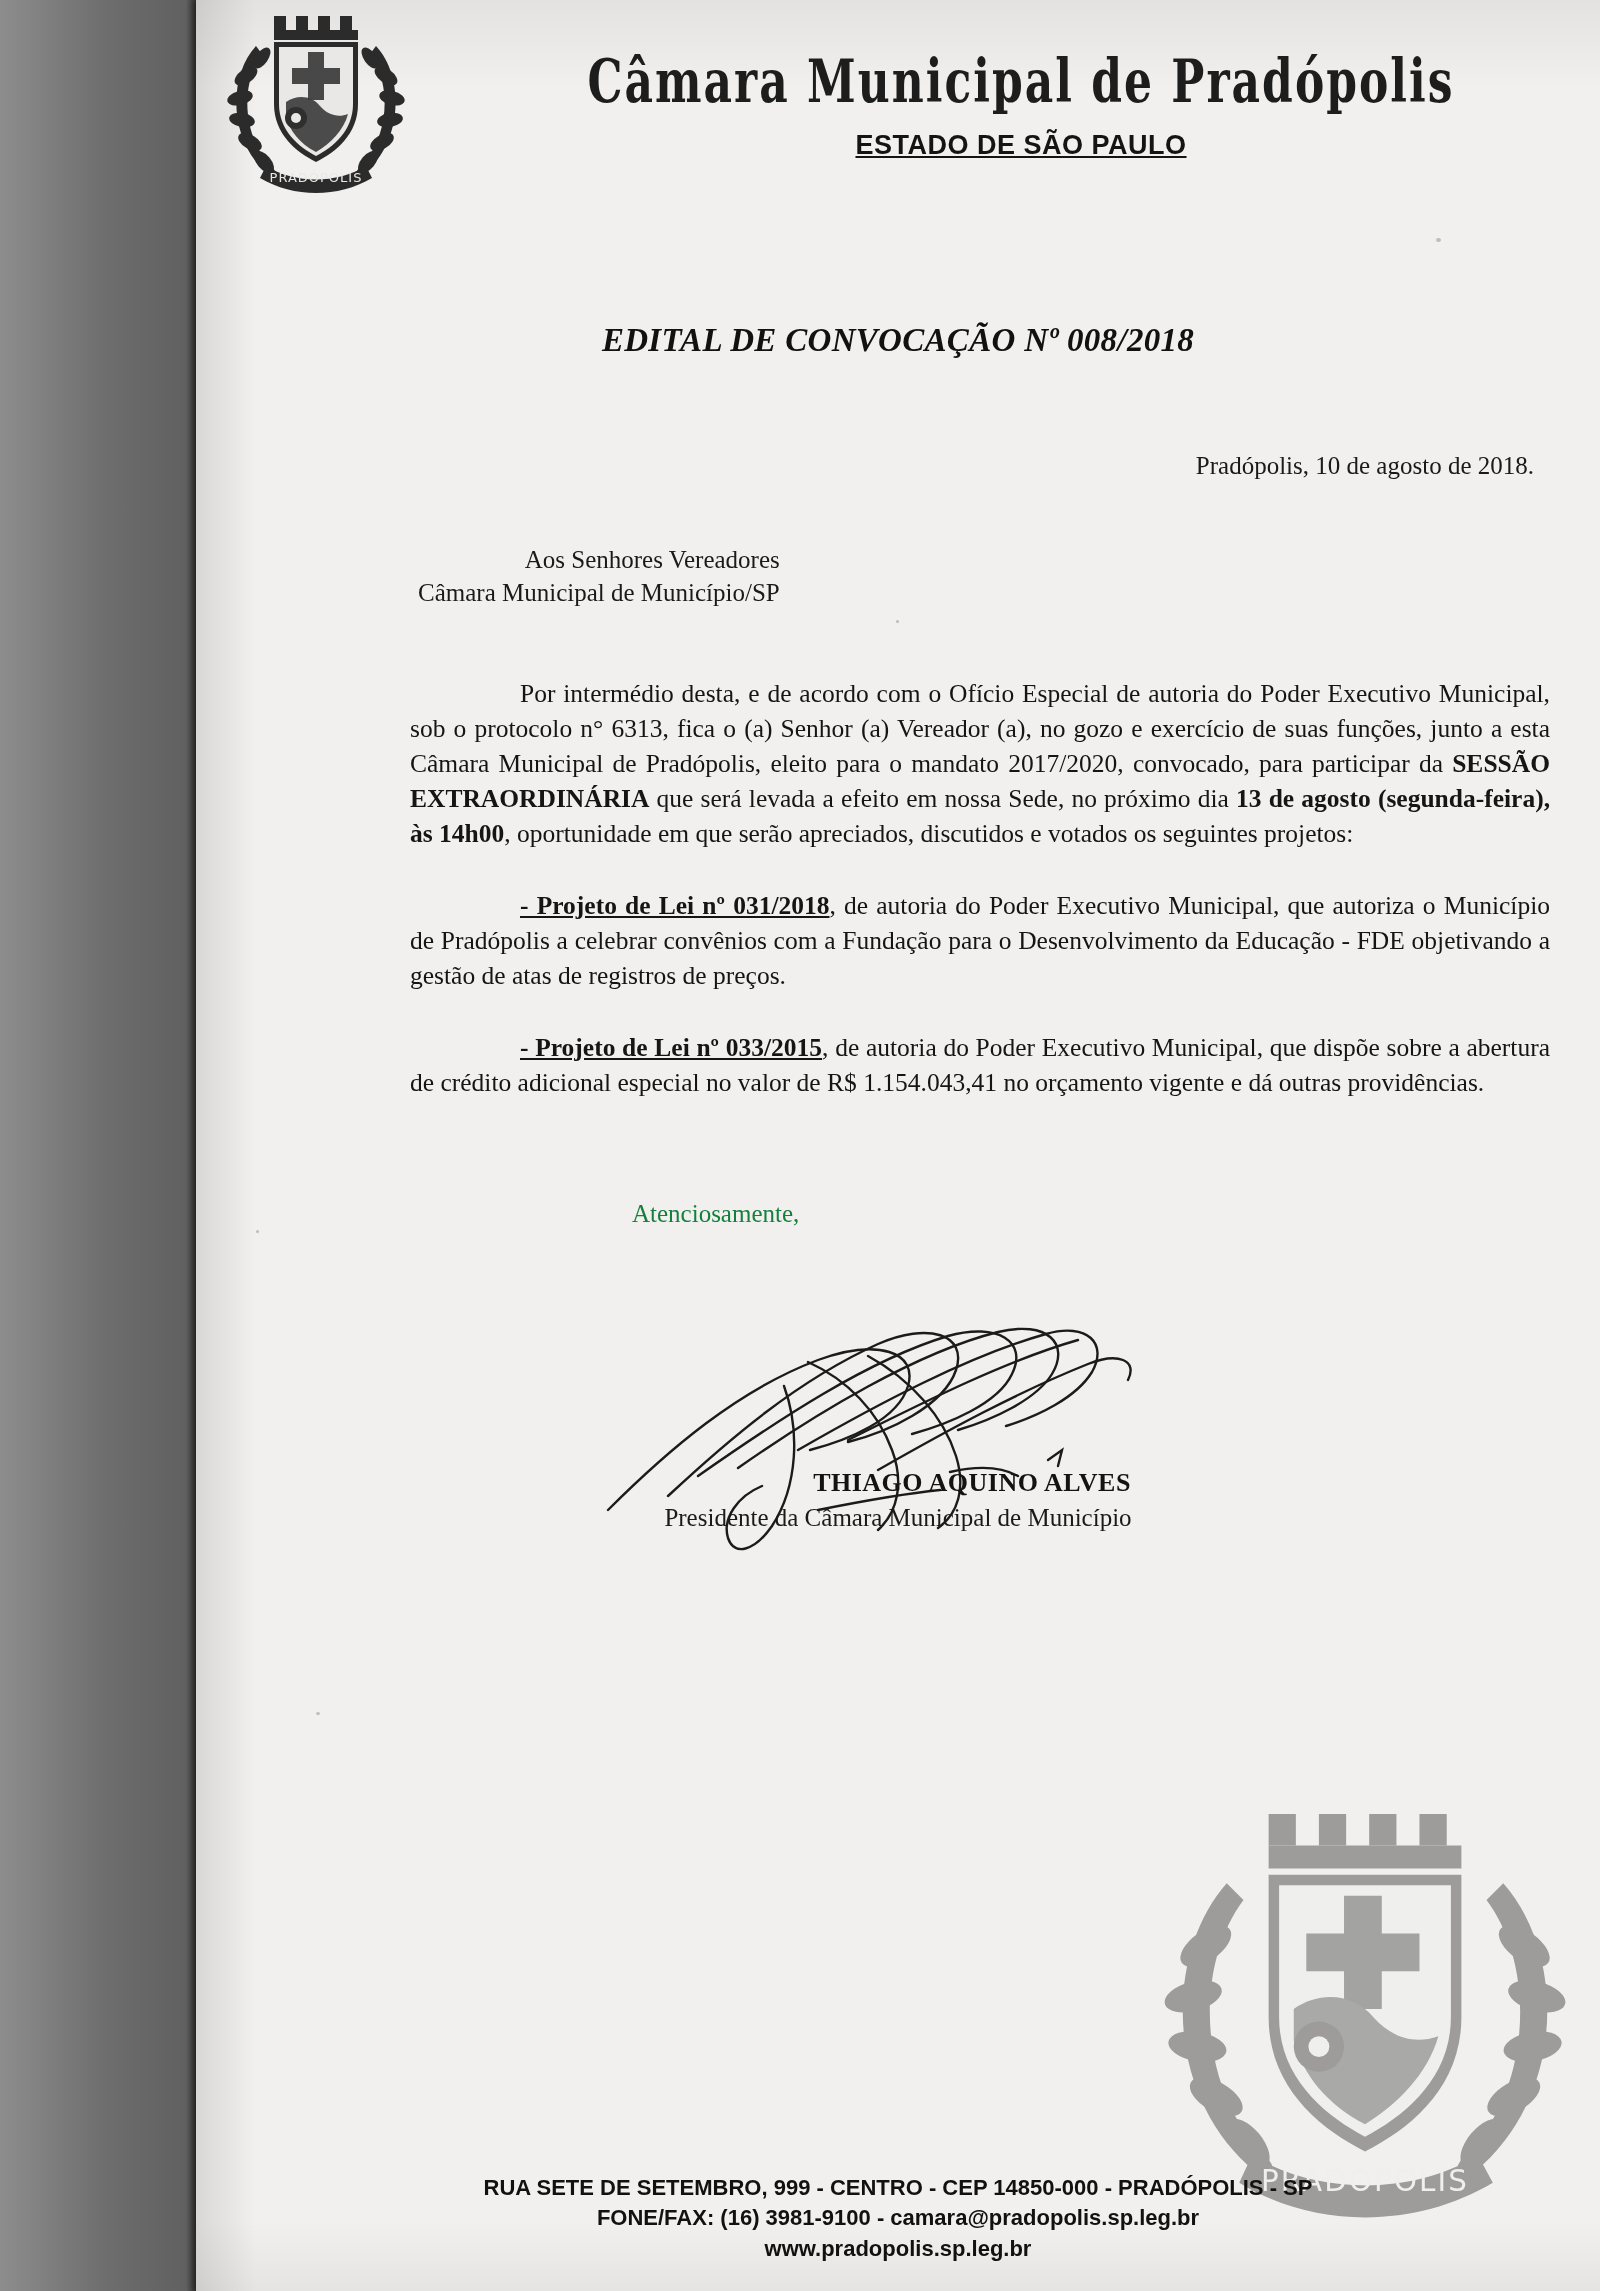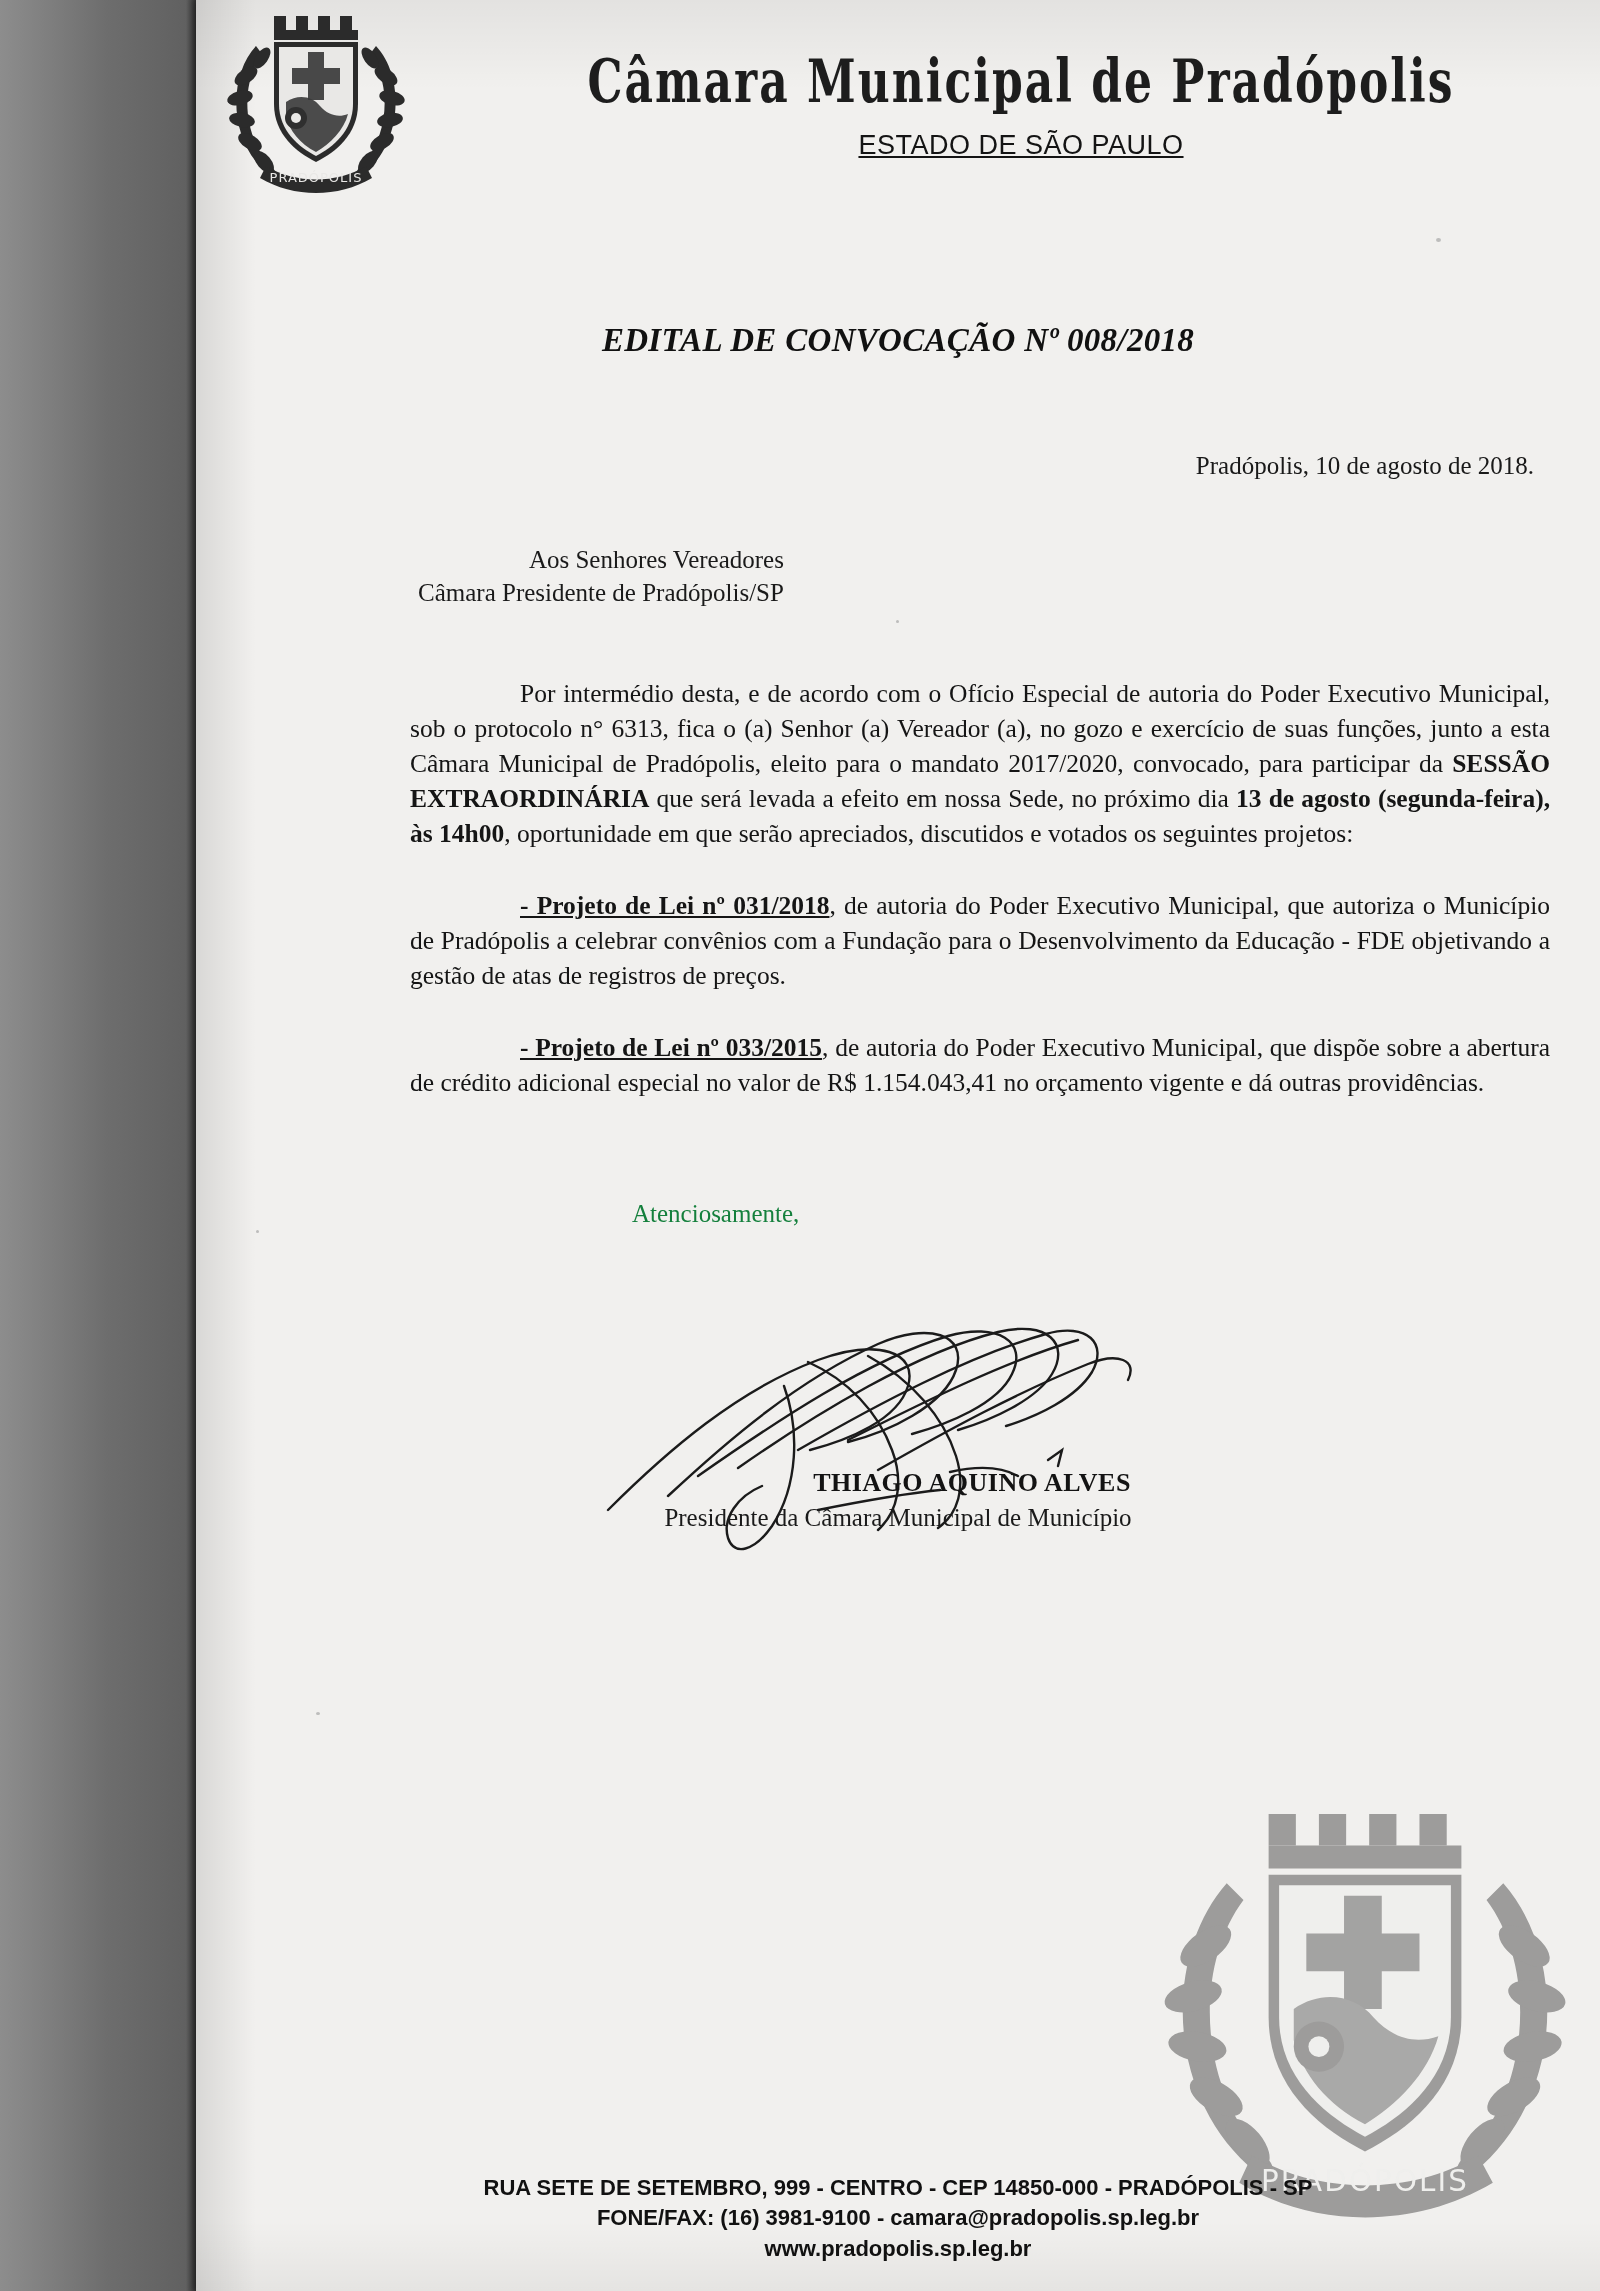--- a/index.html
+++ b/index.html
@@ -81,21 +81,21 @@
     letter-spacing: 2px;
     color: #1d1d1d;
     white-space: nowrap;
     transform: scaleY(1.35);
     transform-origin: center top;
     line-height: 1;
   }
   .estado {
     margin-top: 34px;
     font-family: "Liberation Sans", sans-serif;
-    font-weight: normal;
+    font-weight: bold;
     font-size: 27px;
     color: #141414;
     text-decoration: underline;
     letter-spacing: 0.5px;
   }
 
   
   .doc-title {
     position: absolute;
     left: 0;
@@ -269,21 +269,21 @@
         <div class="estado">ESTADO DE SÃO PAULO</div>
       </div>
     </div>
 
     <div class="doc-title">EDITAL DE CONVOCAÇÃO Nº 008/2018</div>
 
     <div class="place-date">Pradópolis, 10 de agosto de 2018.</div>
 
     <div class="addressee">
       <div>Aos Senhores Vereadores</div>
-      <div>Câmara Presidente de Pradópolis/SP</div>
+      <div>Câmara Municipal de Município/SP</div>
     </div>
 
     <p class="para p1">
       <span class="indent"></span><span>Por intermédio desta, e de acordo com o Ofício Especial de autoria do Poder Executivo Municipal, sob o protocolo n° 6313, fica o (a) Senhor (a) Vereador (a), no gozo e exercício de suas funções, junto a esta Câmara Municipal de Pradópolis, eleito para o mandato 2017/2020, convocado, para participar da </span><b class="bold">SESSÃO EXTRAORDINÁRIA</b><span> que será levada a efeito em nossa Sede, no próximo dia </span><b class="bold">13 de agosto (segunda-feira), às 14h00</b><span>, oportunidade em que serão apreciados, discutidos e votados os seguintes projetos:</span>
     </p>
 
     <p class="para p2">
       <span class="indent"></span><b class="bold"><u class="ul">- Projeto de Lei nº 031/2018</u></b><span>, de autoria do Poder Executivo Municipal, que autoriza o Município de Pradópolis a celebrar convênios com a Fundação para o Desenvolvimento da Educação - FDE objetivando a gestão de atas de registros de preços.</span>
     </p>
 

